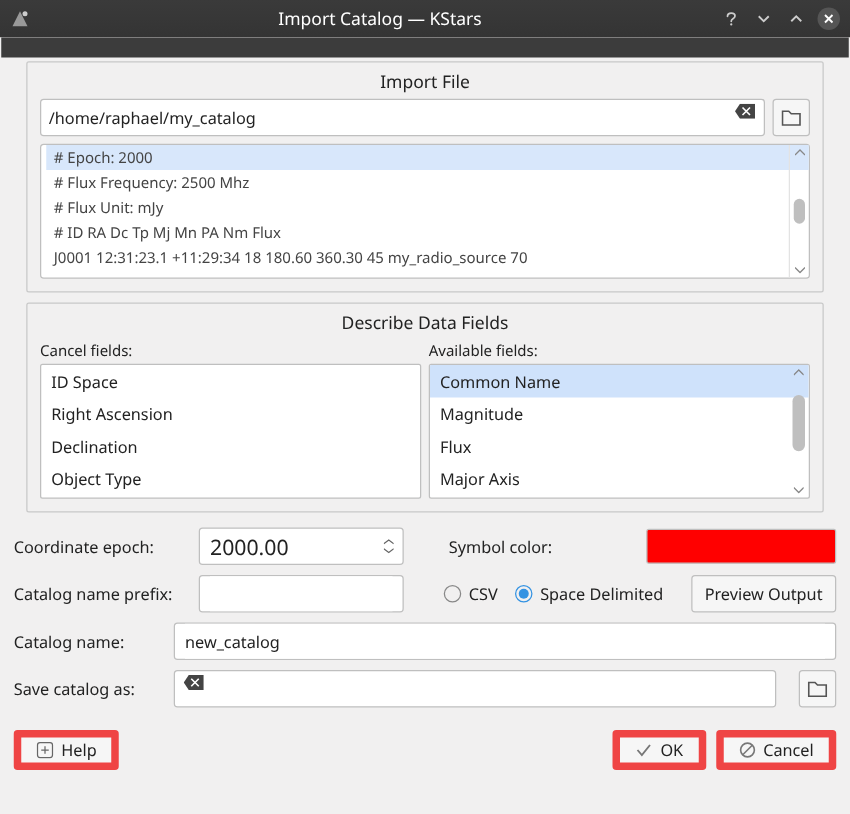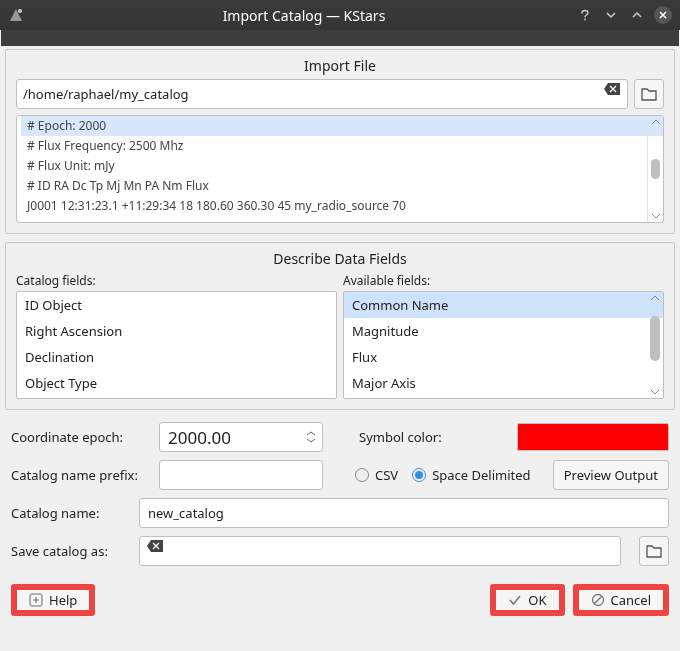--- a/index.html
+++ b/index.html
@@ -6,21 +6,21 @@
 body{background:#f1f0f0;width:680px;height:651px;overflow:hidden;display:flex;flex-direction:column}
 .titlebar{height:30px;background:linear-gradient(#3a3a3a,#343434);display:flex;align-items:center;padding:0 8px;color:#eee}
 .tb-ico{width:16px;height:16px;margin-right:8px;display:flex;align-items:center;justify-content:center}
 .tb-ico svg{width:16px;height:16px}
 .tb-title{flex:1;text-align:center;font-size:14px;color:#fff}
 .tb-btns{display:flex;gap:8px;align-items:center}
 .tb-btn{width:18px;height:18px;display:flex;align-items:center;justify-content:center;color:#ccc;cursor:pointer}
 .tb-btn.cls{background:#555;border-radius:50%}
 .warea{flex:1;background:#f1f0f0;padding:0 1px;display:flex;flex-direction:column}
 .slate{height:16px;background:#3c3c3c;margin-bottom:3px}
-.gbox{border:1px solid #c8c8c8;border-radius:2px;margin:0 4px 8px;background:#f1f0f0}
+.gbox{border:1px solid #c8c8c8;border-radius:2px;margin:0 20px 8px;background:#f1f0f0}
 .gtitle{text-align:center;font-size:14px;padding:6px 0 4px;color:#222}
 .ifl{padding:0 10px 10px}
 .row{display:flex;gap:6px;align-items:center}
 .pin{flex:1;height:30px;border:1px solid #bfbfbf;border-radius:3px;background:#fff;display:flex;padding:0 6px}
 .pin input{flex:1;border:none;outline:none;font-size:13px;background:transparent}
 .clrico{width:18px;height:18px;display:flex;align-items:center;justify-content:center;cursor:pointer}
 .fbtn{width:30px;height:30px;border:1px solid #bfbfbf;border-radius:3px;background:#f6f6f6;display:flex;align-items:center;justify-content:center;cursor:pointer}
 .prev{margin-top:6px;border:1px solid #bfbfbf;border-radius:3px;background:#fff;height:108px;position:relative}
 .prev-in{padding:4px 18px 4px 10px;font-family:sans-serif;line-height:20px}
 .prev-in .l0{background:#d8e7fb;margin:-4px -18px 0 -6px;padding:0 18px 0 6px}
@@ -145,24 +145,24 @@
         </div>
       </div>
     </div>
   </div>
 
   <div class="gbox">
     <div class="gtitle">Describe Data Fields</div>
     <div class="dfl">
       <div class="cols">
         <div class="col">
-          <div class="col-lbl">Catalog fields:</div>
+          <div class="col-lbl">Cancel fields:</div>
           <div class="lst">
               <div class="lst-in" id="cat-list">
-                <div class="li">ID Object</div>
+                <div class="li">ID Space</div>
                 <div class="li">Right Ascension</div>
                 <div class="li">Declination</div>
                 <div class="li">Object Type</div>
               </div>
             </div>
         </div>
         <div class="col" style="position:relative">
           <div class="col-lbl">Available fields:</div>
           <div class="lst">
             <div class="lst-in" id="av-list" style="">

